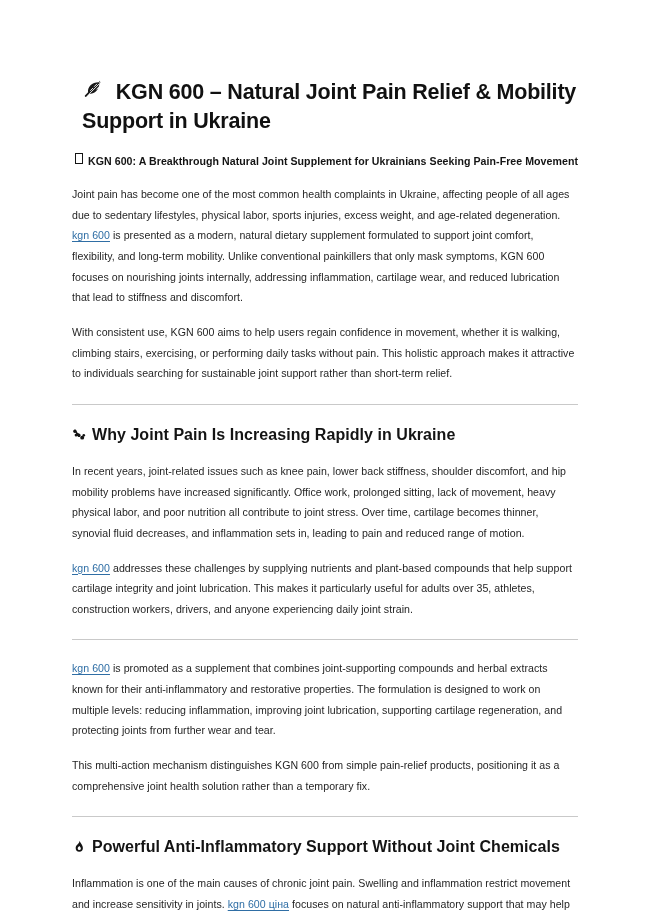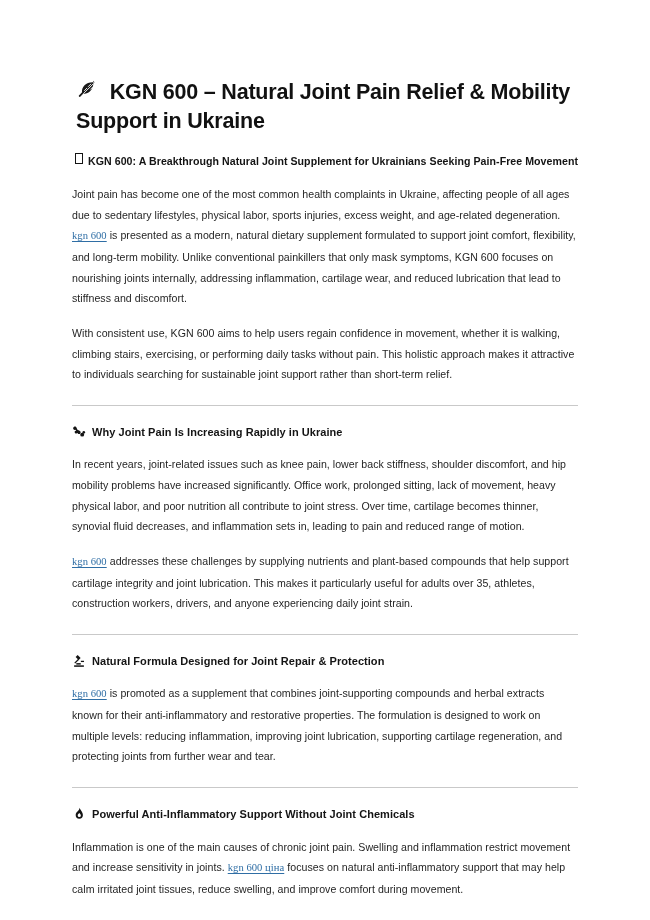--- a/index.html
+++ b/index.html
@@ -24,21 +24,21 @@
     position: relative;
   }
 
   
   .doc-title {
     font-size: 21.5px;
     font-weight: bold;
     line-height: 1.34;
     letter-spacing: -0.2px;
     color: #111111;
-    margin: 0 0 17px 4px;
+    margin: 0 0 17px 10px;
   }
   .title-icon {
     display: inline-block;
     vertical-align: -3px;
     margin-right: 6px;
     width: 22px;
     height: 22px;
   }
   .title-icon svg { display: block; }
 
@@ -69,34 +69,33 @@
     margin: 0 0 14px 0;
     letter-spacing: 0.04px;
     text-align: left;
   }
   p.body-text:last-child { margin-bottom: 0; }
 
   a.inline-link {
     color: #2f6ea5;
     text-decoration: underline;
     text-underline-offset: 2px;
-    font-family: Liberation Serif, serif;
   }
 
   
   .divider {
     border: 0;
     border-top: 1.5px solid #c9c9c9;
     margin: 20px 0 18px 0;
     width: 100%;
   }
 
   
   .section-heading {
-    font-size: 11px;
+    font-size: 16px;
     font-weight: bold;
     line-height: 1.5;
     color: #141414;
     margin: 0 0 14px 0;
     letter-spacing: 0.05px;
     display: flex;
     align-items: center;
     gap: 6px;
   }
   .heading-icon {
@@ -160,37 +159,24 @@
     </div>
     <p class="body-text">In recent years, joint-related issues such as knee pain, lower back stiffness, shoulder discomfort, and hip mobility problems have increased significantly. Office work, prolonged sitting, lack of movement, heavy physical labor, and poor nutrition all contribute to joint stress. Over time, cartilage becomes thinner, synovial fluid decreases, and inflammation sets in, leading to pain and reduced range of motion.</p>
     <p class="body-text">
       <a class="inline-link" href="#">kgn 600</a><span> addresses these challenges by supplying nutrients and plant-based compounds that help support cartilage integrity and joint lubrication. This makes it particularly useful for adults over 35, athletes, construction workers, drivers, and anyone experiencing daily joint strain.</span>
     </p>
   </div>
 
   <hr class="divider">
 
   <div class="section">
-    <div class="section-heading">
-      <span class="heading-icon">
-        <svg viewBox="0 0 24 24" width="14" height="14" aria-hidden="true">
-          <g fill="#141414">
-            <path d="M9.6 1.8 6.2 5.2l5.2 5.2 3.4-3.4z"></path>
-            <rect x="3.4" y="11.2" width="9.4" height="2.3" transform="rotate(-45 8.1 12.35)"></rect>
-            <rect x="7.4" y="15.6" width="7.6" height="2.6"></rect>
-            <rect x="3.6" y="19.4" width="16.8" height="2.6"></rect>
-            <rect x="15.2" y="11.6" width="5.4" height="2.2"></rect>
-          </g>
-        </svg>
-      </span>
-      <span>Natural Formula Designed for Joint Repair &amp; Protection</span>
-    </div>
     <p class="body-text">
       <a class="inline-link" href="#">kgn 600</a><span> is promoted as a supplement that combines joint-supporting compounds and herbal extracts known for their anti-inflammatory and restorative properties. The formulation is designed to work on multiple levels: reducing inflammation, improving joint lubrication, supporting cartilage regeneration, and protecting joints from further wear and tear.</span>
     </p>
+    <p class="body-text">This multi-action mechanism distinguishes KGN 600 from simple pain-relief products, positioning it as a comprehensive joint health solution rather than a temporary fix.</p>
   </div>
 
   <hr class="divider">
 
   <div class="section">
     <div class="section-heading">
       <span class="heading-icon">
         <svg viewBox="0 0 24 24" width="14" height="14" aria-hidden="true">
           <path d="M12.6 1.2c.4 3-1.2 4.4-2.8 6C8 8.9 6.3 10.6 6.3 13.8A6.2 6.2 0 0 0 12.5 20a6.2 6.2 0 0 0 6.2-6.2c0-4.6-3.4-7.6-6.1-12.6z" fill="#141414"></path>
           <path d="M12.4 10.4c-1.6 1.6-2.6 2.6-2.6 4.2a2.7 2.7 0 0 0 5.4 0c0-1.8-1.4-2.8-2.8-4.2z" fill="#ffffff"></path>

